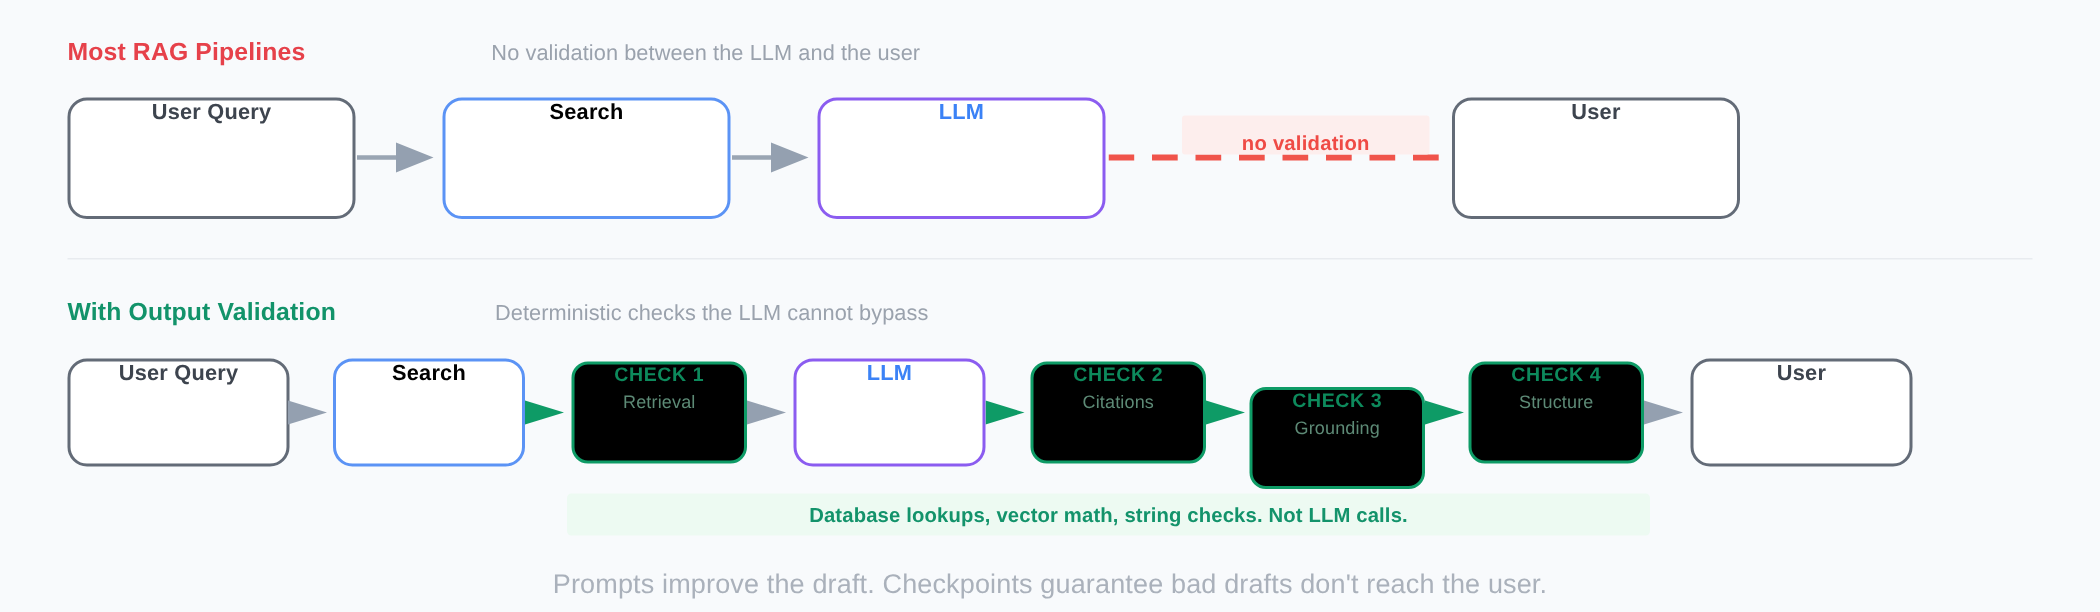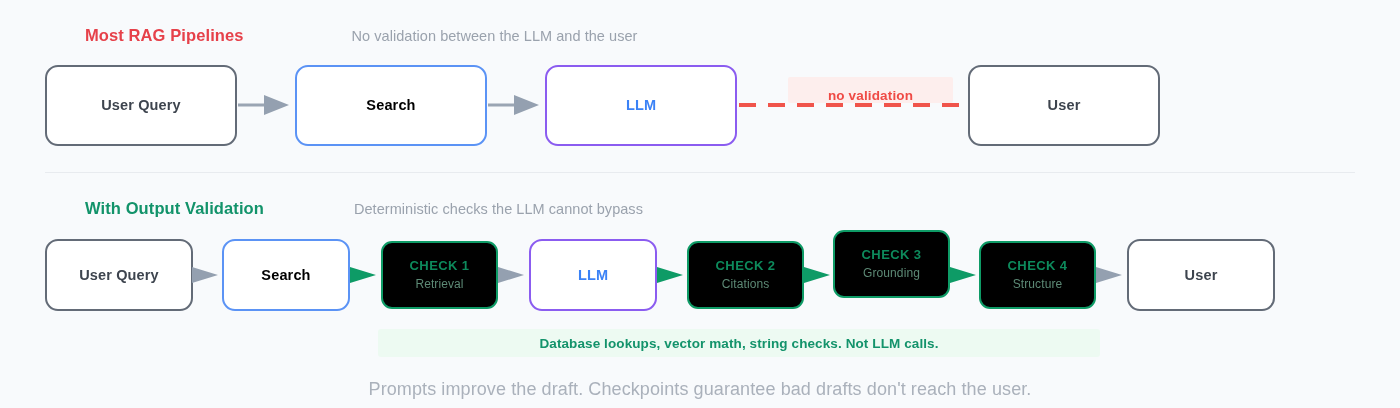--- a/index.html
+++ b/index.html
@@ -20,23 +20,22 @@
   .canvas {
     position: absolute;
     inset: 0;
   }
 
   
   .section-head {
     position: absolute;
     display: flex;
     align-items: baseline;
-    gap: 0;
+    gap: 16px;
     white-space: nowrap;
-    margin-left: 40px;
   }
   .sec-title {
     font-size: 16.5px;
     font-weight: bold;
     letter-spacing: 0.1px;
   }
   .sec-title.red   { color: #e6414a; }
   .sec-title.green { color: #12936a; }
   .sec-sub {
     font-size: 14.5px;
@@ -54,21 +53,21 @@
 
   
   .node {
     position: absolute;
     box-sizing: border-box;
     background: #ffffff;
     border-radius: 13px;
     display: flex;
     flex-direction: column;
     align-items: center;
-    justify-content: center;
+    justify-content: flex-start;
     text-align: center;
   }
   .node .n-label {
     font-size: 14.5px;
     font-weight: bold;
     letter-spacing: 0.15px;
     line-height: 1.15;
   }
   .node .n-sub {
     font-size: 12px;
@@ -239,21 +238,21 @@
 
   <div class="node check" style="left:687px; top:241px; width:117px; height:68px;">
     <span class="n-label">CHECK 2</span>
     <span class="n-sub">Citations</span>
   </div>
 
   <svg class="arrow" style="left:804px; top:263px;" width="32" height="24" viewBox="0 0 32 24">
     <polygon points="0,4 26,12 0,20" fill="#0e9b66"></polygon>
   </svg>
 
-  <div class="node check" style="left:833px; top:230px; width:117px; height:68px;">
+  <div class="node check" style="left:833px; top:258px; width:117px; height:68px;">
     <span class="n-label">CHECK 3</span>
     <span class="n-sub">Grounding</span>
   </div>
 
   <svg class="arrow" style="left:950px; top:263px;" width="32" height="24" viewBox="0 0 32 24">
     <polygon points="0,4 26,12 0,20" fill="#0e9b66"></polygon>
   </svg>
 
   <div class="node check" style="left:979px; top:241px; width:117px; height:68px;">
     <span class="n-label">CHECK 4</span>

